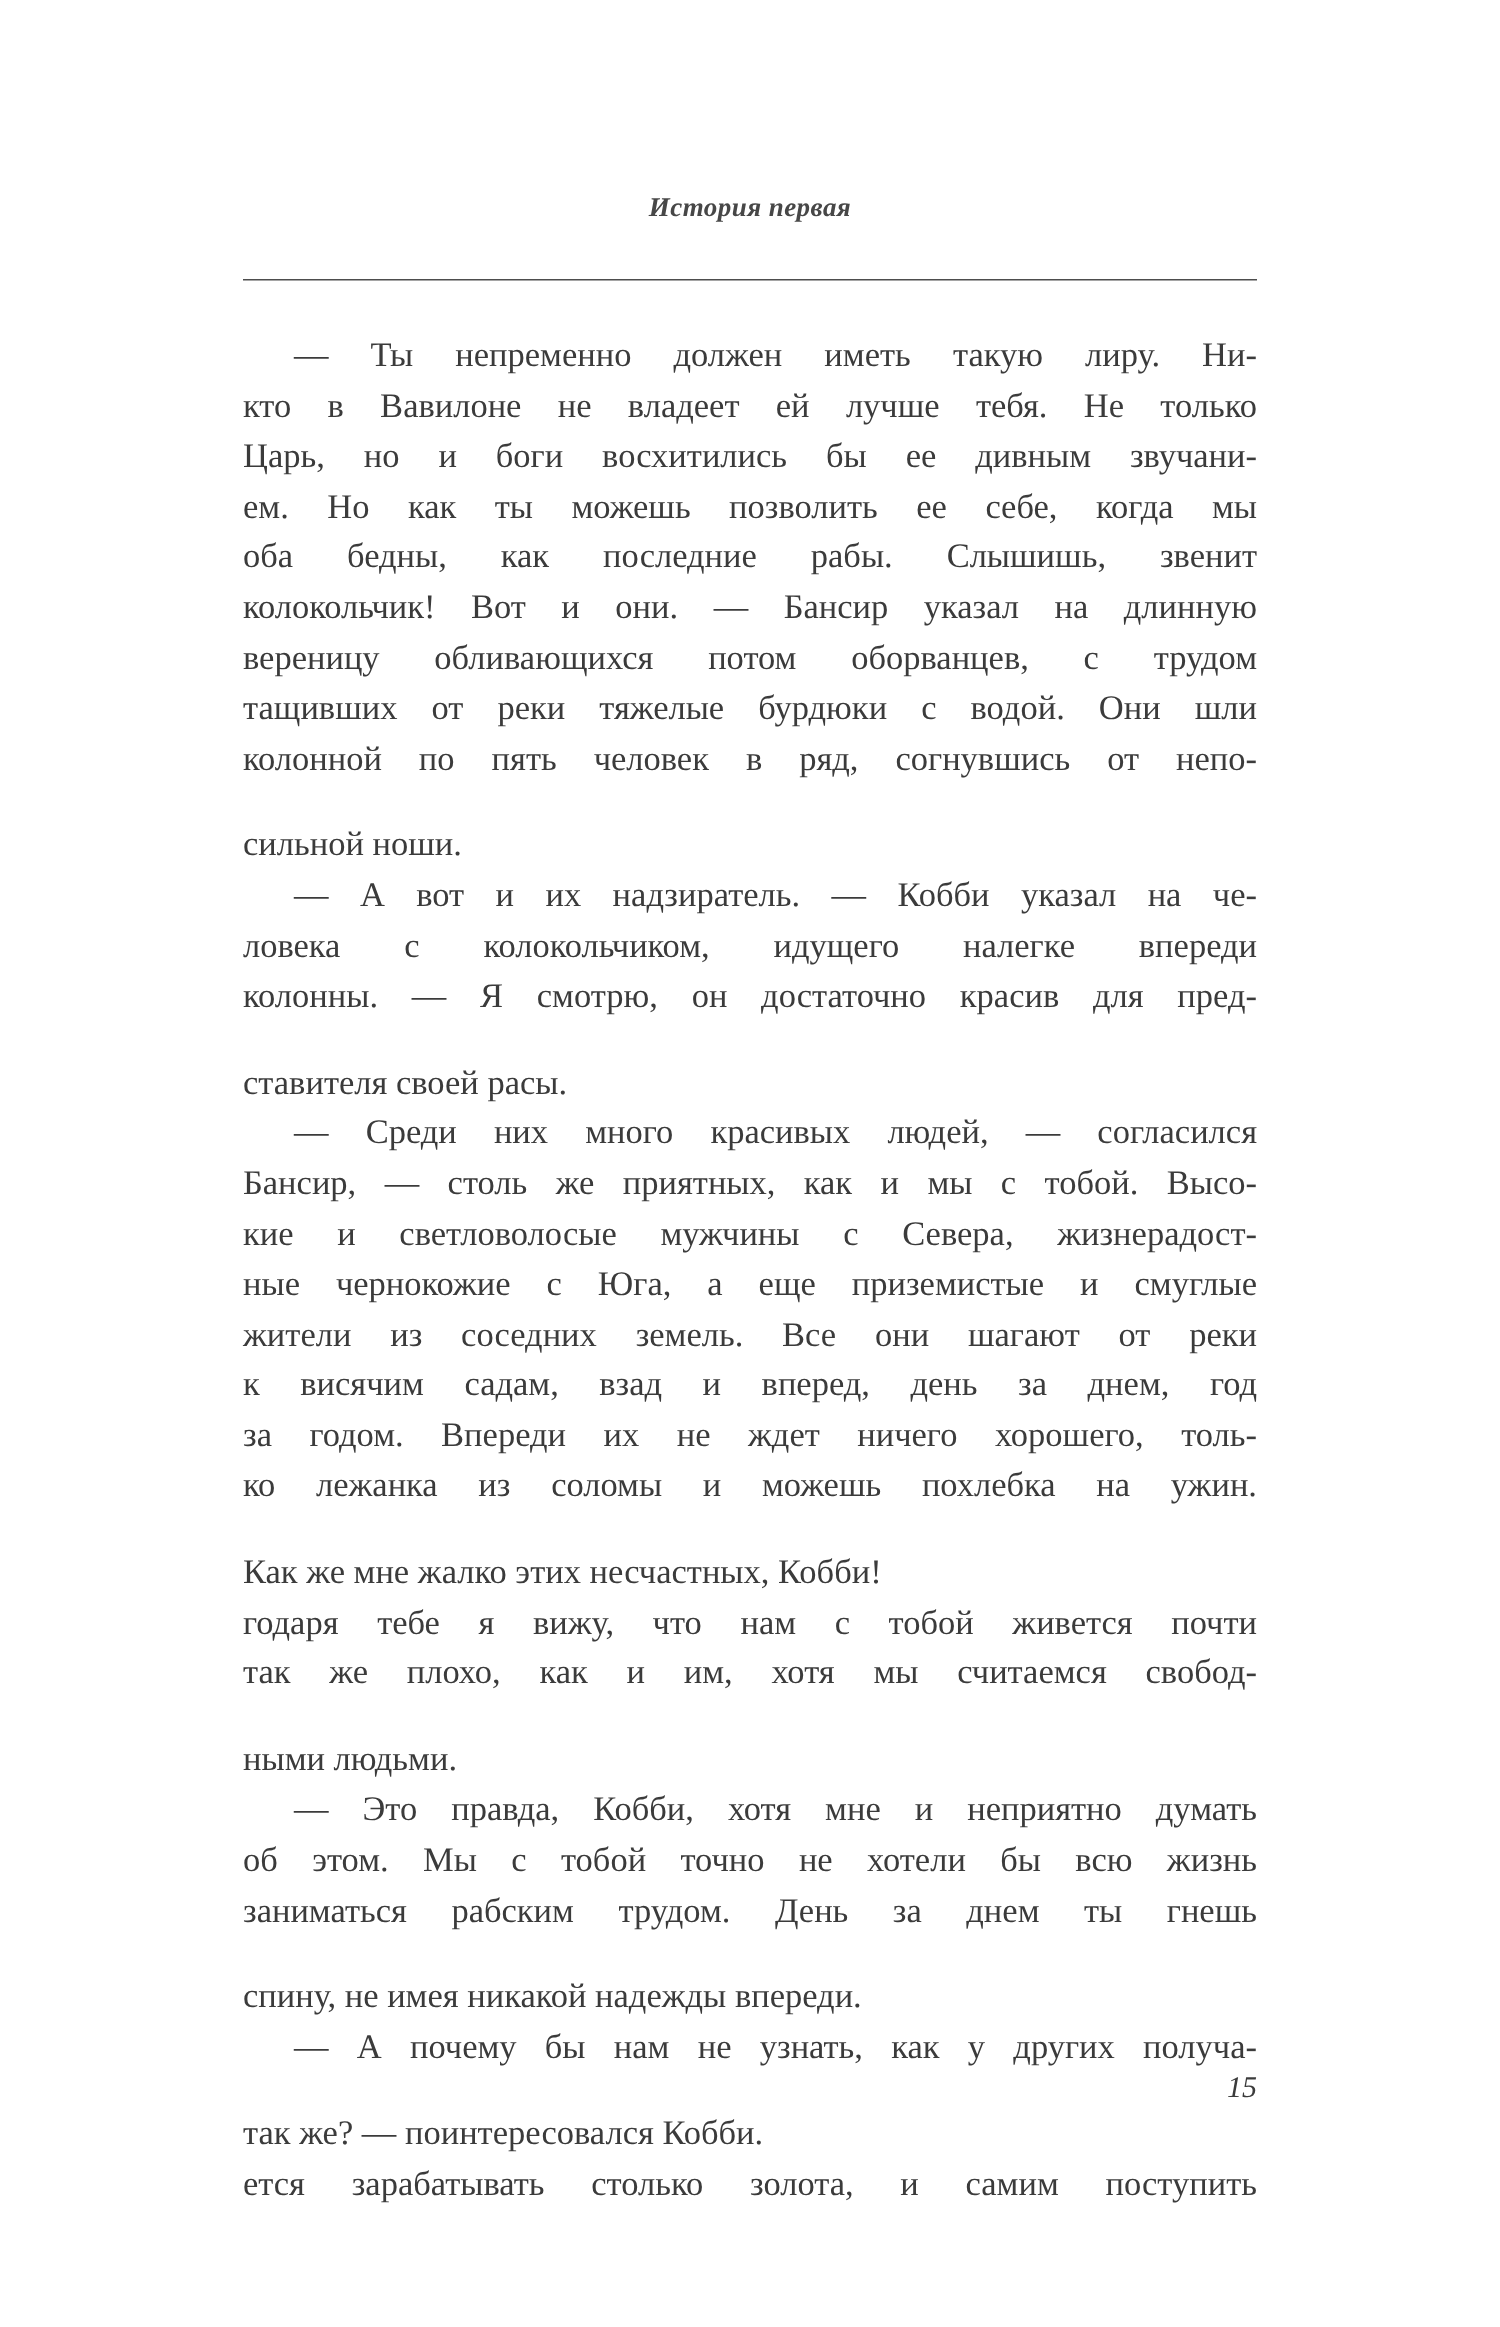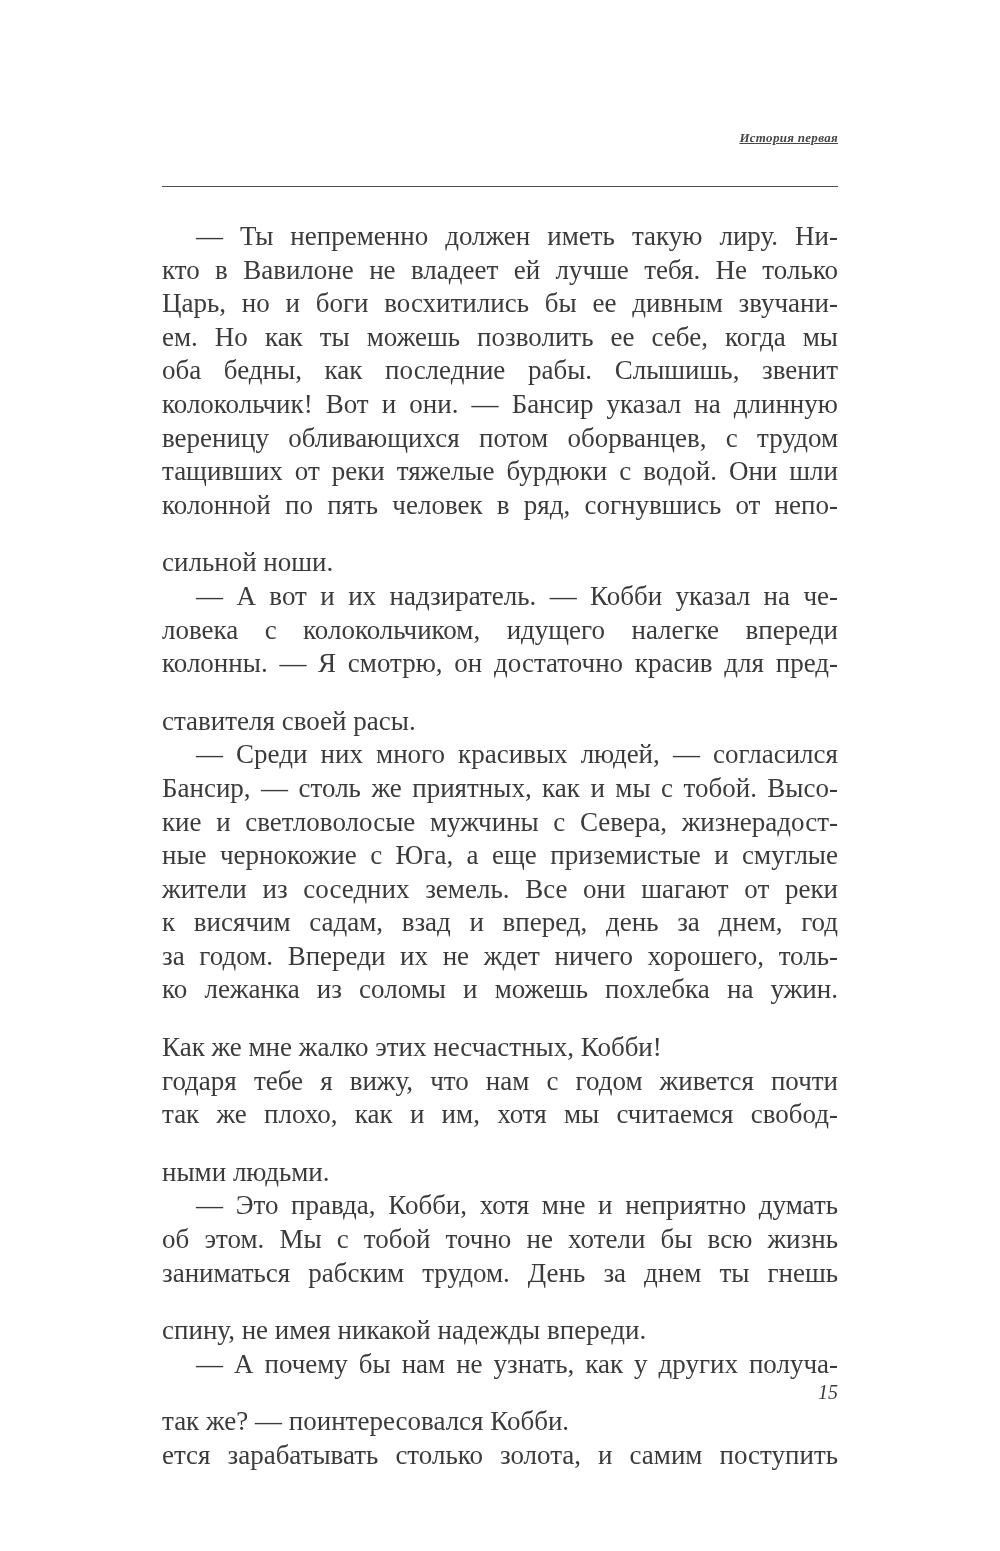--- a/index.html
+++ b/index.html
@@ -21,44 +21,43 @@
     left: 162px;
     top: 0;
     width: 676px;
     height: 100%;
   }
   .running-head {
     position: absolute;
     top: 124px;
     left: 0;
     width: 100%;
-    text-align: right;
+    text-align: center;
     font-style: italic;
     font-weight: bold;
-    font-size: 13px;
+    font-size: 18px;
     line-height: 28px;
     color: #474747;
     letter-spacing: 0.3px;
-    text-decoration: underline;
   }
   .head-rule {
     position: absolute;
     top: 186px;
     left: 0;
     width: 100%;
     border: none;
     border-top: 1.5px solid #4d4d4d;
     margin: 0;
   }
   .body-text {
     position: absolute;
     top: 220px;
     left: 0;
     width: 100%;
-    font-size: 27px;
+    font-size: 23px;
     line-height: 33.6px;
   }
   .paragraph {
     margin: 0;
     padding: 0;
   }
   .line {
     text-align: justify;
     text-align-last: justify;
     white-space: normal;
@@ -117,21 +116,21 @@
           <div class="line">Бансир, — столь же приятных, как и мы с тобой. Высо-</div>
           <div class="line">кие и светловолосые мужчины с Севера, жизнерадост-</div>
           <div class="line">ные чернокожие с Юга, а еще приземистые и смуглые</div>
           <div class="line">жители из соседних земель. Все они шагают от реки</div>
           <div class="line">к висячим садам, взад и вперед, день за днем, год</div>
           <div class="line">за годом. Впереди их не ждет ничего хорошего, толь-</div>
           <div class="line">ко лежанка из соломы и можешь похлебка на ужин.</div>
           <div class="line para-last">Как же мне жалко этих несчастных, Кобби!</div>
         </div>
         <div class="paragraph">
-          <div class="line">годаря тебе я вижу, что нам с годом живется почти</div>
+          <div class="line">годаря тебе я вижу, что нам с тобой живется почти</div>
           <div class="line">так же плохо, как и им, хотя мы считаемся свобод-</div>
           <div class="line para-last">ными людьми.</div>
         </div>
         <div class="paragraph">
           <div class="line para-first">— Это правда, Кобби, хотя мне и неприятно думать</div>
           <div class="line">об этом. Мы с тобой точно не хотели бы всю жизнь</div>
           <div class="line">заниматься рабским трудом. День за днем ты гнешь</div>
           <div class="line para-last">спину, не имея никакой надежды впереди.</div>
         </div>
         <div class="paragraph">

